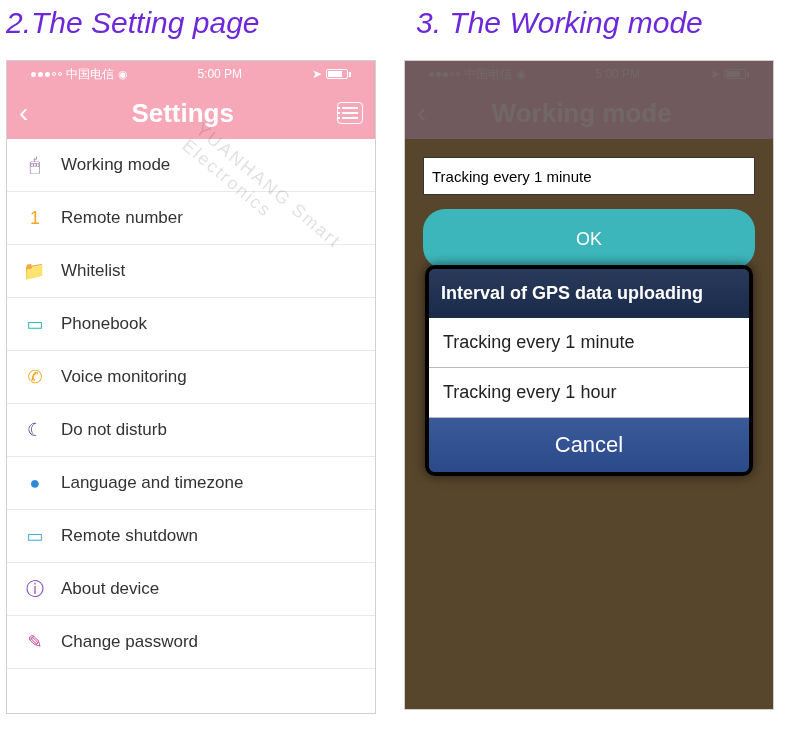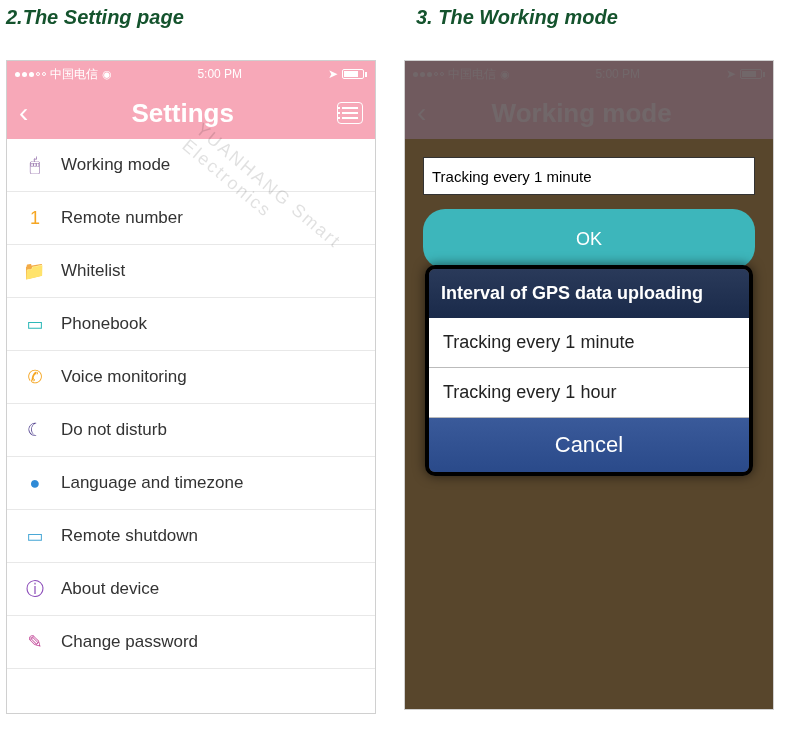--- a/index.html
+++ b/index.html
@@ -1,23 +1,23 @@
 <!DOCTYPE html>
 <html><head>
 <meta charset="utf-8">
 <style>
 * { margin: 0; padding: 0; box-sizing: border-box; }
 body { font-family: -apple-system, Helvetica, Arial, sans-serif; background: #fff; width: 800px; height: 730px; position: relative; }
-.section-title { font-family: Arial Black, Arial, sans-serif; font-weight: 700; font-style: italic; font-size: 20px; color: #14532d; position: absolute; }
+.section-title { font-family: Arial Black, Arial, sans-serif; font-weight: 400; font-style: italic; font-size: 30px; color: #6d28d9; position: absolute; }
 .title-left { left: 6px; top: 6px; }
 .title-right { left: 416px; top: 6px; }
 .phone { position: absolute; width: 370px; top: 60px; border: 1px solid #d0d0d0; }
 .phone-left { left: 6px; height: 654px; background: #fff; }
 .phone-right { left: 404px; height: 650px; background: #a16207; }
-.statusbar { height: 26px; display: flex; align-items: center; justify-content: space-between; padding: 0 8px; font-size: 12px; color: #fff; }
+.statusbar { height: 26px; display: flex; align-items: center; justify-content: space-between; padding: 0 24px; font-size: 12px; color: #fff; }
 .pink-bg { background: #f7a8b8; }
 .statusbar .left, .statusbar .right { display: flex; align-items: center; gap: 4px; }
 .dots { display: flex; gap: 2px; }
 .dot { width: 5px; height: 5px; border-radius: 50%; background: #fff; }
 .dot.empty { background: transparent; border: 1px solid #fff; width: 4px; height: 4px; }
 .wifi-icon { font-size: 11px; }
 .navbar { height: 52px; display: flex; align-items: center; justify-content: space-between; padding: 0 12px; }
 .back-chevron { color: #fff; font-size: 28px; font-weight: 300; }
 .nav-title { color: #fff; font-size: 26px; font-weight: 600; }
 .menu-icon { display: flex; flex-direction: column; gap: 3px; padding: 4px; border: 1.5px solid #fff; border-radius: 4px; }

